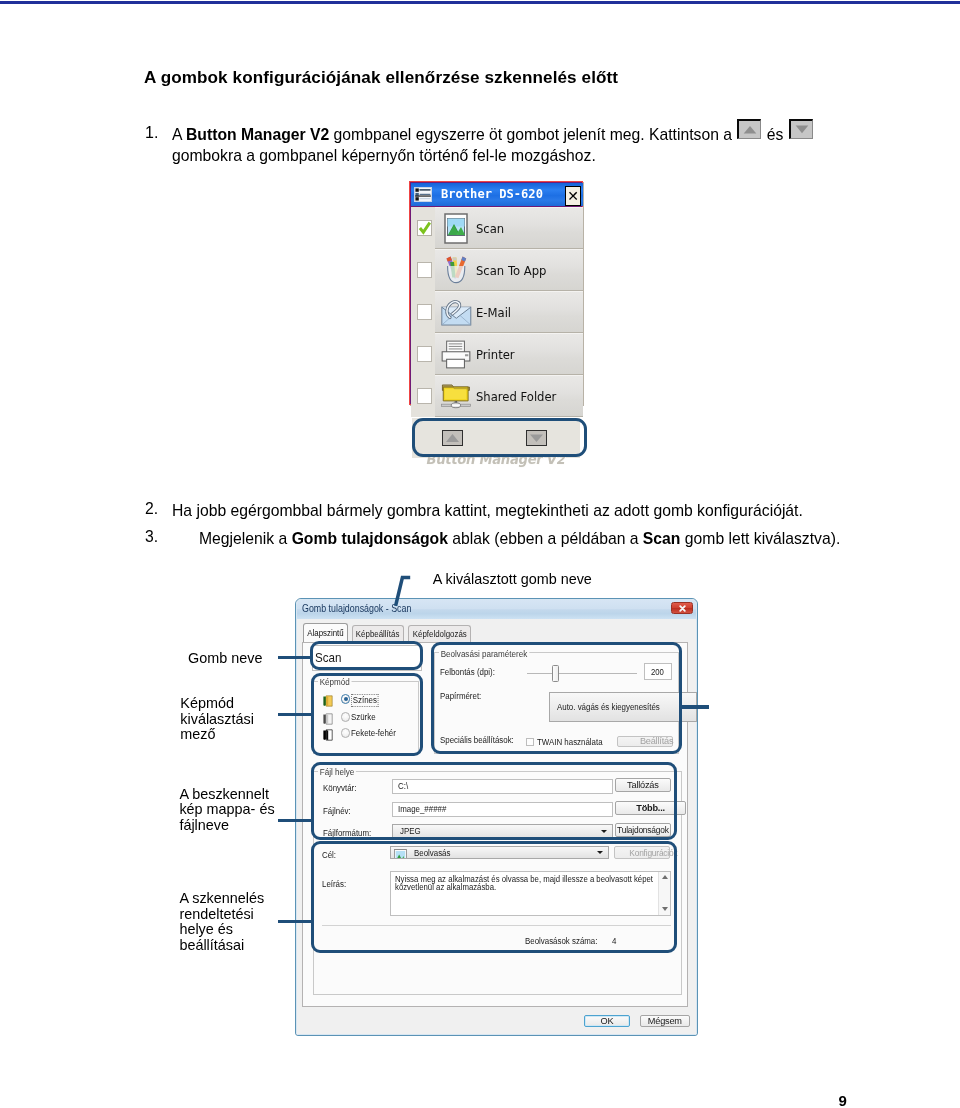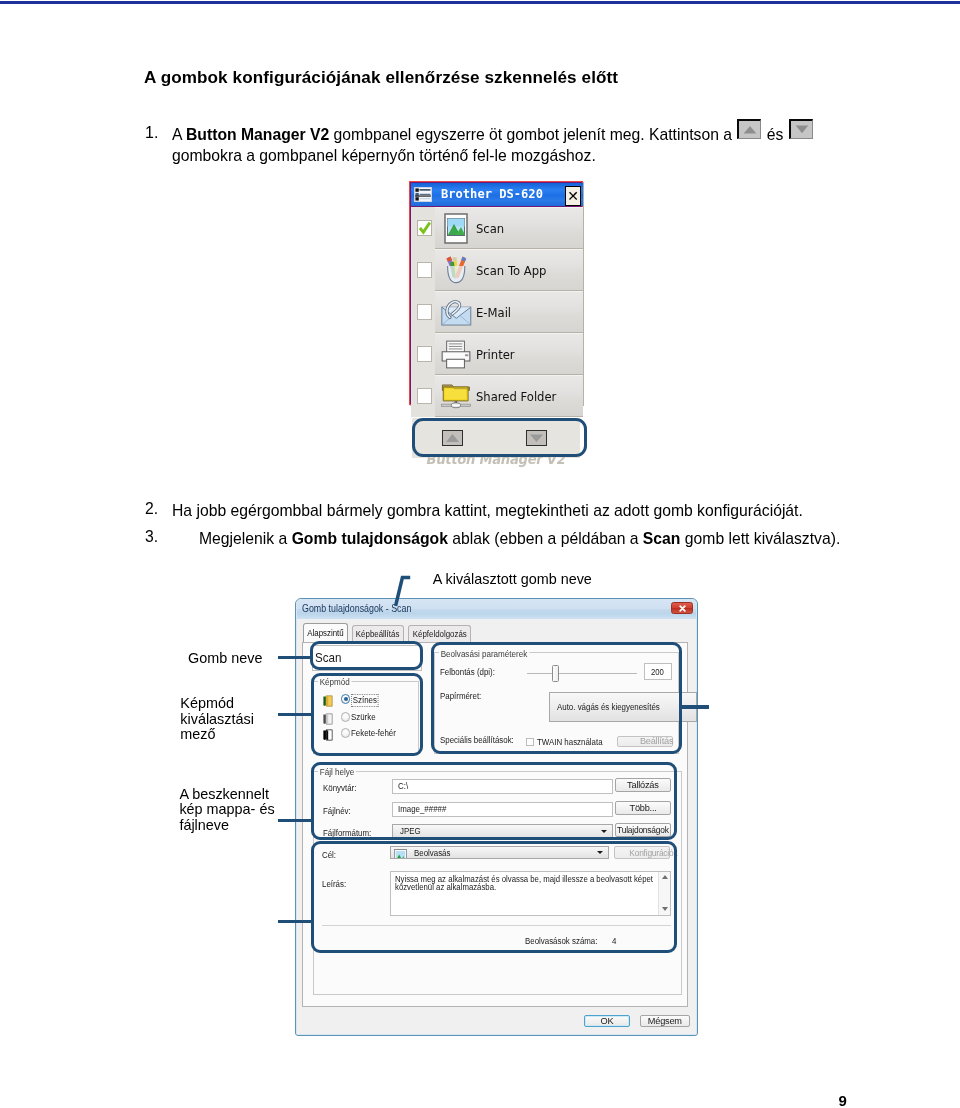--- a/index.html
+++ b/index.html
@@ -376,21 +376,21 @@
           <span class="fld-lbl" style="left:8.9px;top:11.3px;">Könyvtár:</span>
           <span class="txtin" style="left:77.8px;top:7.4px;width:220.5px;height:14.9px;">
               <span>C:\</span>
             </span>
           <span class="btn" style="left:300.7px;top:6.8px;width:55.6px;height:13.6px;">Tallózás</span>
 
           <span class="fld-lbl" style="left:8.9px;top:34.3px;">Fájlnév:</span>
           <span class="txtin" style="left:77.8px;top:30.4px;width:220.5px;height:14.9px;">
               <span>Image_#####</span>
             </span>
-          <span class="btn" style="left:300.7px;top:29.8px;width:56px;height:13.6px;">Több...</span>
+          <span class="btn" style="left:300.7px;top:29.8px;width:71px;height:13.6px;font-weight:bold;">Több...</span>
 
           <span class="fld-lbl" style="left:8.9px;top:56.3px;">Fájlformátum:</span>
           <span class="combo" style="left:77.8px;top:52.4px;width:220.5px;height:14.9px;">
             <span>JPEG</span>
             <span class="combo-arrow"></span>
           </span>
           <span class="btn" style="left:300.7px;top:51.8px;width:55.6px;height:13.6px;font-size:8.4px;">Tulajdonságok</span>
         </div>
 
         <div class="abs" style="left:10.4px;top:203px;width:364px;height:110px;">
@@ -441,15 +441,16 @@
   <div class="abs lead" style="left:277.8px;top:919.7px;width:33.9px;height:3.8px;"></div>
 
   <svg class="abs" width="26" height="38" style="left:390px;top:572px;" viewBox="0 0 26 38">
     <path d="M20.2 5.6 L12.4 5.6 L5.6 33.8" fill="none" stroke="#1f4e79" stroke-width="3.5" stroke-linecap="butt" stroke-linejoin="miter"></path>
   </svg>
 
   <div class="abs anno" style="left:432.7px;top:571.5px;">A kiválasztott gomb neve</div>
   <div class="abs anno" style="left:188px;top:651px;">Gomb neve</div>
   <div class="abs anno" style="left:180.3px;top:696px;width:100px;">Képmód kiválasztási mező</div>
   <div class="abs anno" style="left:179.4px;top:786.5px;width:100px;">A beszkennelt kép mappa- és fájlneve</div>
+  <div class="abs anno" style="left:179.4px;top:891px;width:96px;">A szkennelés rendeltetési helye és beállításai</div>
 
   <div class="abs pgnum">9</div>
 </div>
 
 </body></html>

